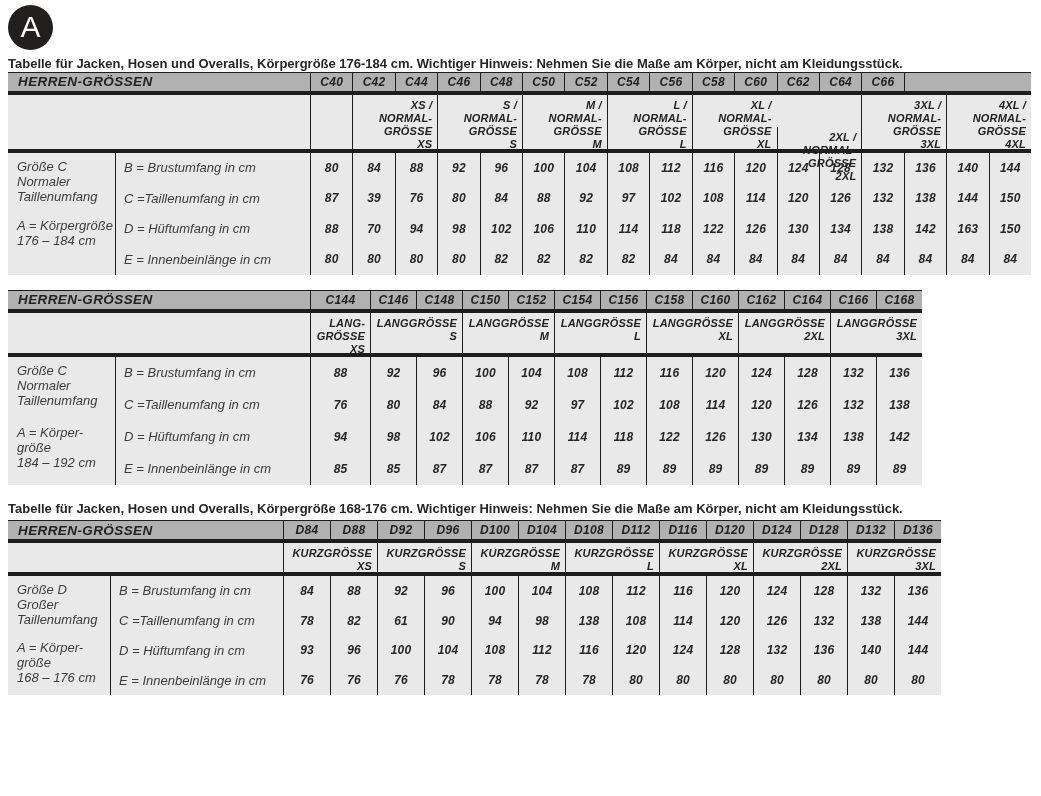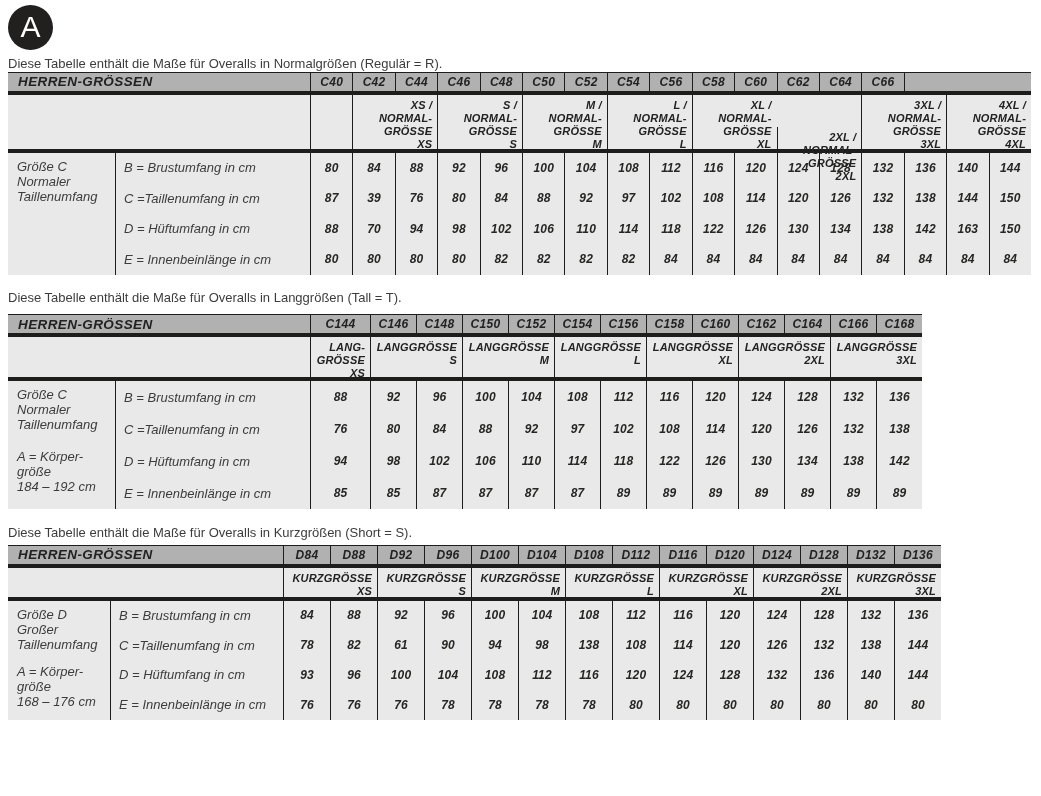--- a/index.html
+++ b/index.html
@@ -46,21 +46,21 @@
   .t3 { --tpl:102px 173px repeat(14, 1fr); width:933px; --sh:33px; --dh:119px; }
 </style>
 </head>
 <body>
 
 <div class="badge">
   <span>A</span>
 </div>
 
 <div class="intro">
-  <div class="r">Diese Tabelle enthält die Maße für Overalls in Normalgrößen (Regulär = R).</div>
+  <div class="b">Tabelle für Jacken, Hosen und Overalls, Körpergröße 176-184 cm. Wichtiger Hinweis: Nehmen Sie die Maße am Körper, nicht am Kleidungsstück.</div>
 </div>
 
 <div class="tbl t1">
   <div class="grid head">
     <div class="head-label">HERREN-GRÖSSEN</div>
   <div class="code">C40</div>
       <div class="code">C42</div>
       <div class="code">C44</div>
       <div class="code">C46</div>
       <div class="code">C48</div>
@@ -108,20 +108,22 @@
 3XL</div>
       <div class="group" style="grid-column: span 2;">4XL /
 NORMAL-
 GRÖSSE
 4XL</div>
     </div>
   <div class="grid body">
     <div class="side top">Größe C
 Normaler
 Taillenumfang</div>
+    <div class="side bot">A = Körpergröße
+176 – 184 cm</div>
   <div class="mname" style="grid-area: 1 / 2;">B = Brustumfang in cm</div>
       <div class="mval" style="grid-area: 1 / 3;">80</div>
       <div class="mval" style="grid-area: 1 / 4;">84</div>
       <div class="mval" style="grid-area: 1 / 5;">88</div>
       <div class="mval" style="grid-area: 1 / 6;">92</div>
       <div class="mval" style="grid-area: 1 / 7;">96</div>
       <div class="mval" style="grid-area: 1 / 8;">100</div>
       <div class="mval" style="grid-area: 1 / 9;">104</div>
       <div class="mval" style="grid-area: 1 / 10;">108</div>
       <div class="mval" style="grid-area: 1 / 11;">112</div>
@@ -184,21 +186,20 @@
       <div class="mval" style="grid-area: 4 / 14;">84</div>
       <div class="mval" style="grid-area: 4 / 15;">84</div>
       <div class="mval" style="grid-area: 4 / 16;">84</div>
       <div class="mval" style="grid-area: 4 / 17;">84</div>
       <div class="mval" style="grid-area: 4 / 18;">84</div>
       <div class="mval" style="grid-area: 4 / 19;">84</div>
     </div>
 </div>
 
 <div class="intro mt1">
-  <div class="r">Diese Tabelle enthält die Maße für Overalls in Langgrößen (Tall = T).</div>
 </div>
 
 <div class="tbl t2 mt2">
   <div class="grid head">
     <div class="head-label">HERREN-GRÖSSEN</div>
   <div class="code">C144</div>
       <div class="code">C146</div>
       <div class="code">C148</div>
       <div class="code">C150</div>
       <div class="code">C152</div>
@@ -289,21 +290,21 @@
       <div class="mval" style="grid-area: 4 / 10;">89</div>
       <div class="mval" style="grid-area: 4 / 11;">89</div>
       <div class="mval" style="grid-area: 4 / 12;">89</div>
       <div class="mval" style="grid-area: 4 / 13;">89</div>
       <div class="mval" style="grid-area: 4 / 14;">89</div>
       <div class="mval" style="grid-area: 4 / 15;">89</div>
     </div>
 </div>
 
 <div class="intro mt3">
-  <div class="r">Diese Tabelle enthält die Maße für Overalls in Kurzgrößen (Short = S).</div>
+  <div class="b">Tabelle für Jacken, Hosen und Overalls, Körpergröße 168-176 cm. Wichtiger Hinweis: Nehmen Sie die Maße am Körper, nicht am Kleidungsstück.</div>
 </div>
 
 <div class="tbl t3 mt4">
   <div class="grid head">
     <div class="head-label">HERREN-GRÖSSEN</div>
   <div class="code">D84</div>
       <div class="code">D88</div>
       <div class="code">D92</div>
       <div class="code">D96</div>
       <div class="code">D100</div>

